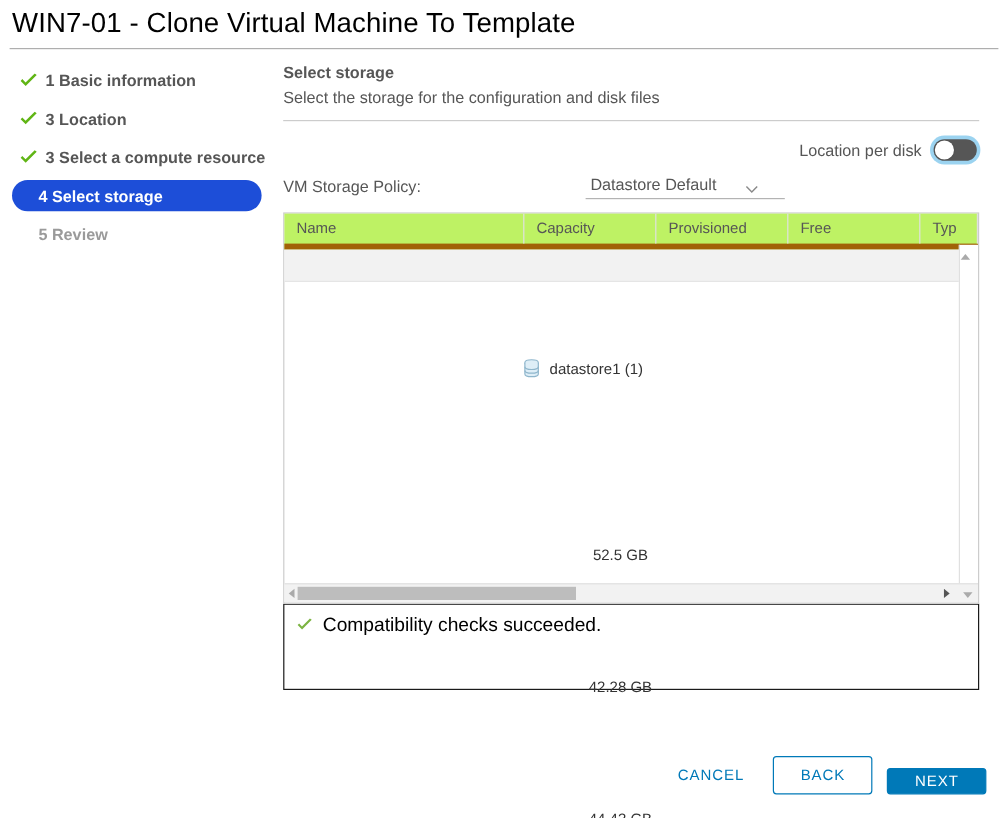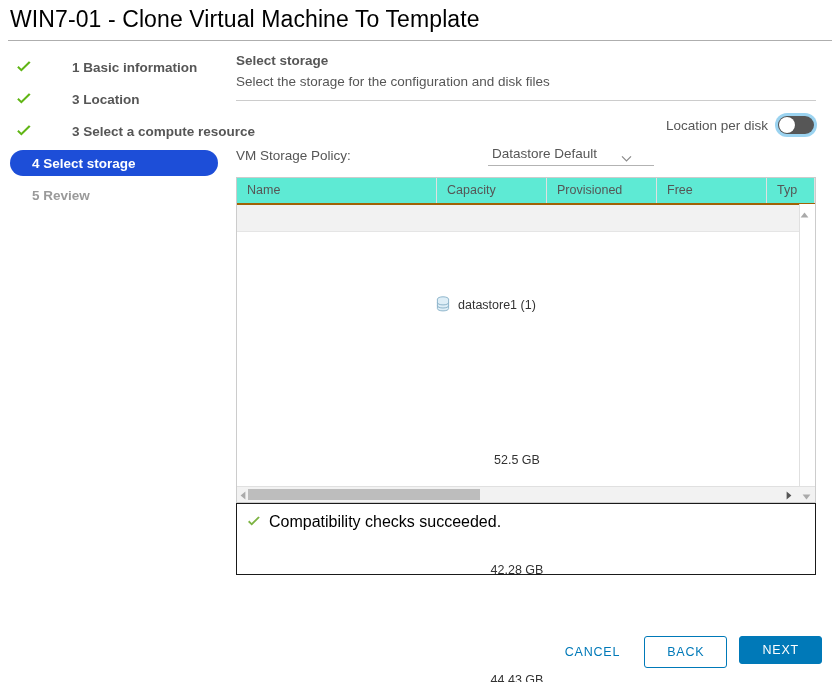--- a/index.html
+++ b/index.html
@@ -73,21 +73,21 @@
   .step .chk svg { display: block; }
   .step.is-active {
     background: #1d4ed8;
     color: #ffffff;
     padding-left: 22px;
   }
   .step.is-todo {
     color: #9a9a9a;
     padding-left: 22px;
   }
-  .step.is-done { padding-left: 8px; gap: 34px; }
+  .step.is-done { padding-left: 8px; }
   .step-label { white-space: nowrap; }
 
   
   .sec-title {
     font-size: 13.5px;
     font-weight: bold;
     color: #565656;
     margin: 0 0 6px 8px;
   }
   .sec-sub {
@@ -176,22 +176,22 @@
     margin-left: 8px;
     border: 1px solid #cccccc;
     background: #ffffff;
     position: relative;
     height: 326px;
     box-sizing: border-box;
   }
   .ds-head {
     display: flex;
     height: 25px;
-    border-bottom: 2px solid #a16207;
-    background: #5eead4;
+    border-bottom: 5px solid #a16207;
+    background: #bef264;
   }
   .ds-head .cell {
     font-size: 12.5px;
     color: #565656;
     padding: 5px 0 0 10px;
     border-right: 1px solid #e0e0e0;
     box-sizing: border-box;
     white-space: nowrap;
     overflow: hidden;
   }
@@ -276,23 +276,23 @@
     display: flex;
     align-items: flex-start;
   }
   .compat-box .chk { margin: 1px 8px 0 0; display: block; flex: 0 0 14px; }
   .compat-text { font-size: 16px; color: #000000; }
 
   
   .footer {
     position: absolute;
     right: 18px;
-    bottom: 14px;
-    display: flex;
-    align-items: flex-start;
+    bottom: 20px;
+    display: flex;
+    align-items: flex-end;
   }
   .btn {
     font-family: "Liberation Sans", sans-serif;
     font-size: 12.5px;
     letter-spacing: 0.8px;
     cursor: pointer;
     box-sizing: border-box;
   }
   .btn-flat {
     background: transparent;
@@ -307,21 +307,21 @@
     color: #0079b8;
     height: 32px;
     border-radius: 3px;
     padding: 0 22px;
     margin-left: 10px;
   }
   .btn-solid {
     background: #0079b8;
     border: 1px solid #0079b8;
     color: #ffffff;
-    height: 28px;
+    height: 22px;
     border-radius: 3px;
     padding: 0 22px;
     margin-left: 12px;
   }
 </style>
 </head>
 <body>
 
 <div class="wizard-title">WIN7-01 - Clone Virtual Machine To Template</div>
 <div class="title-rule"></div>

